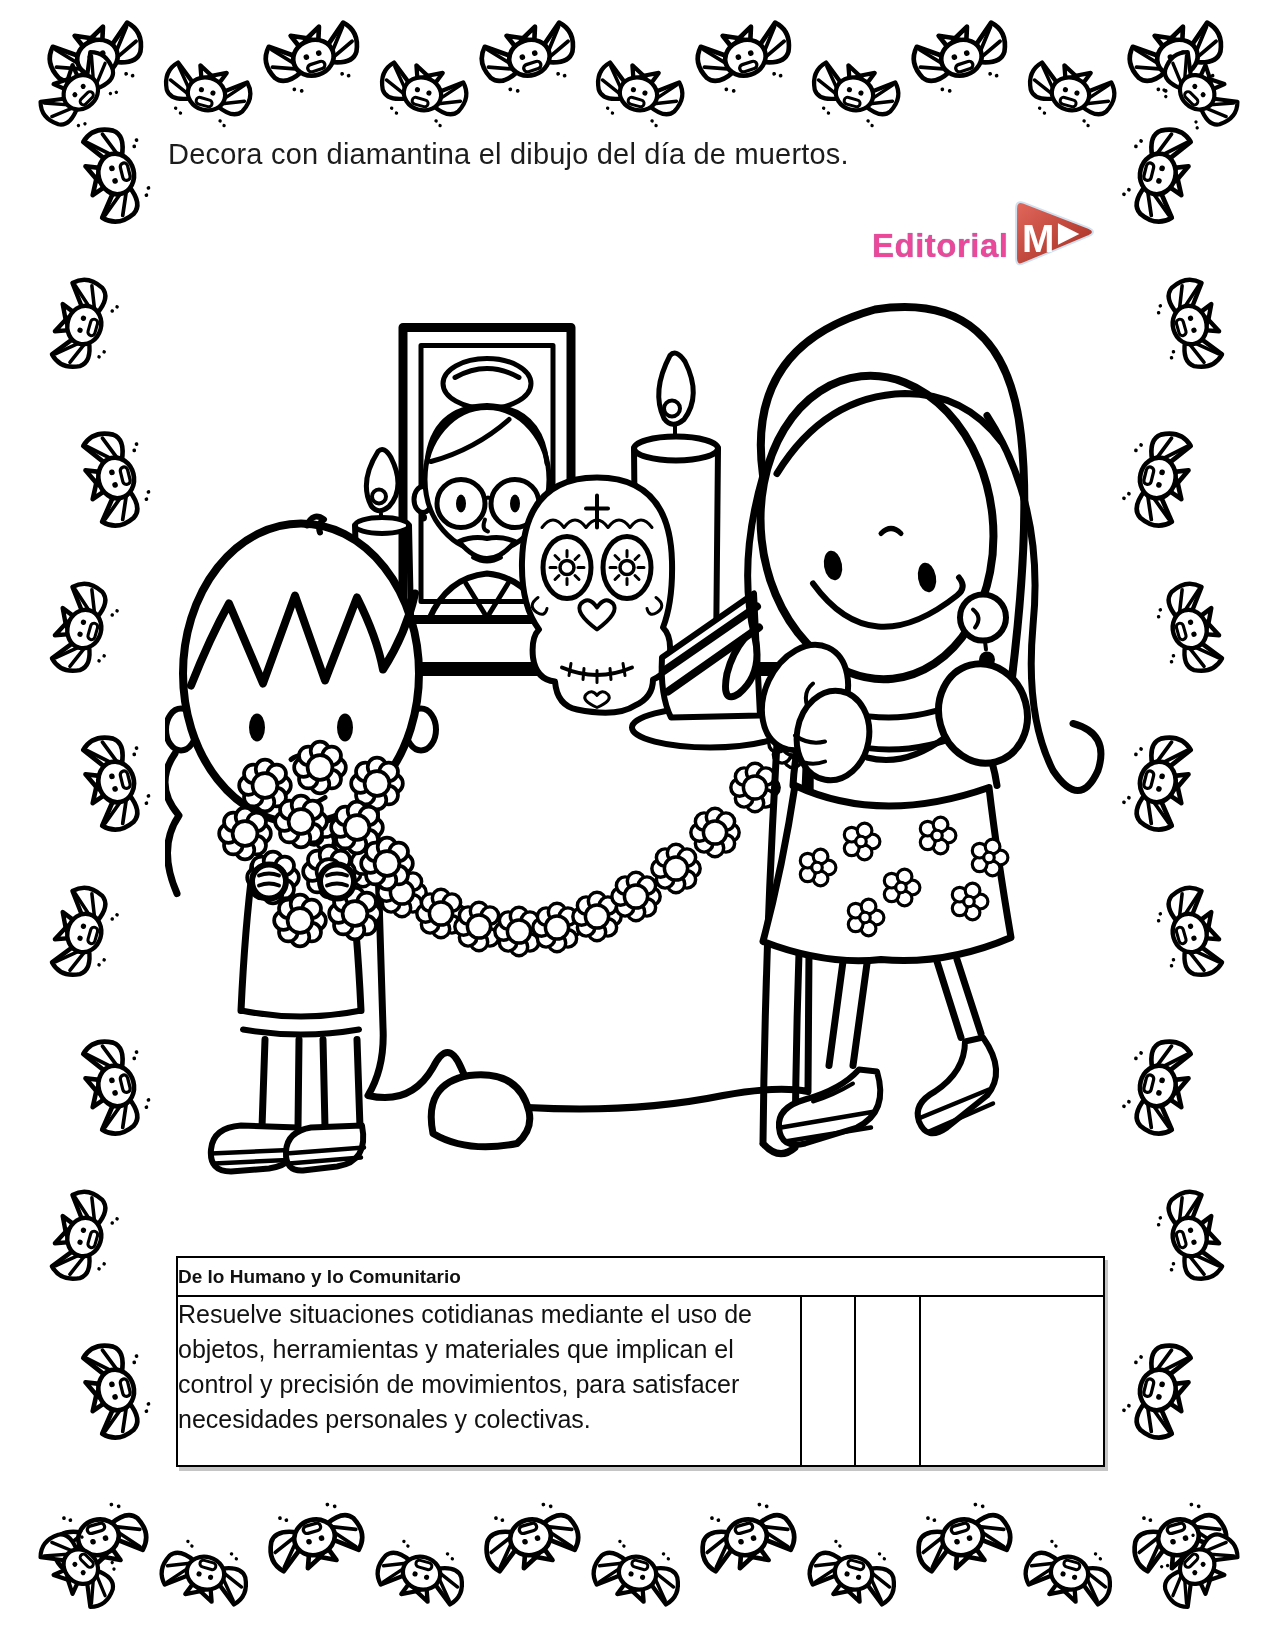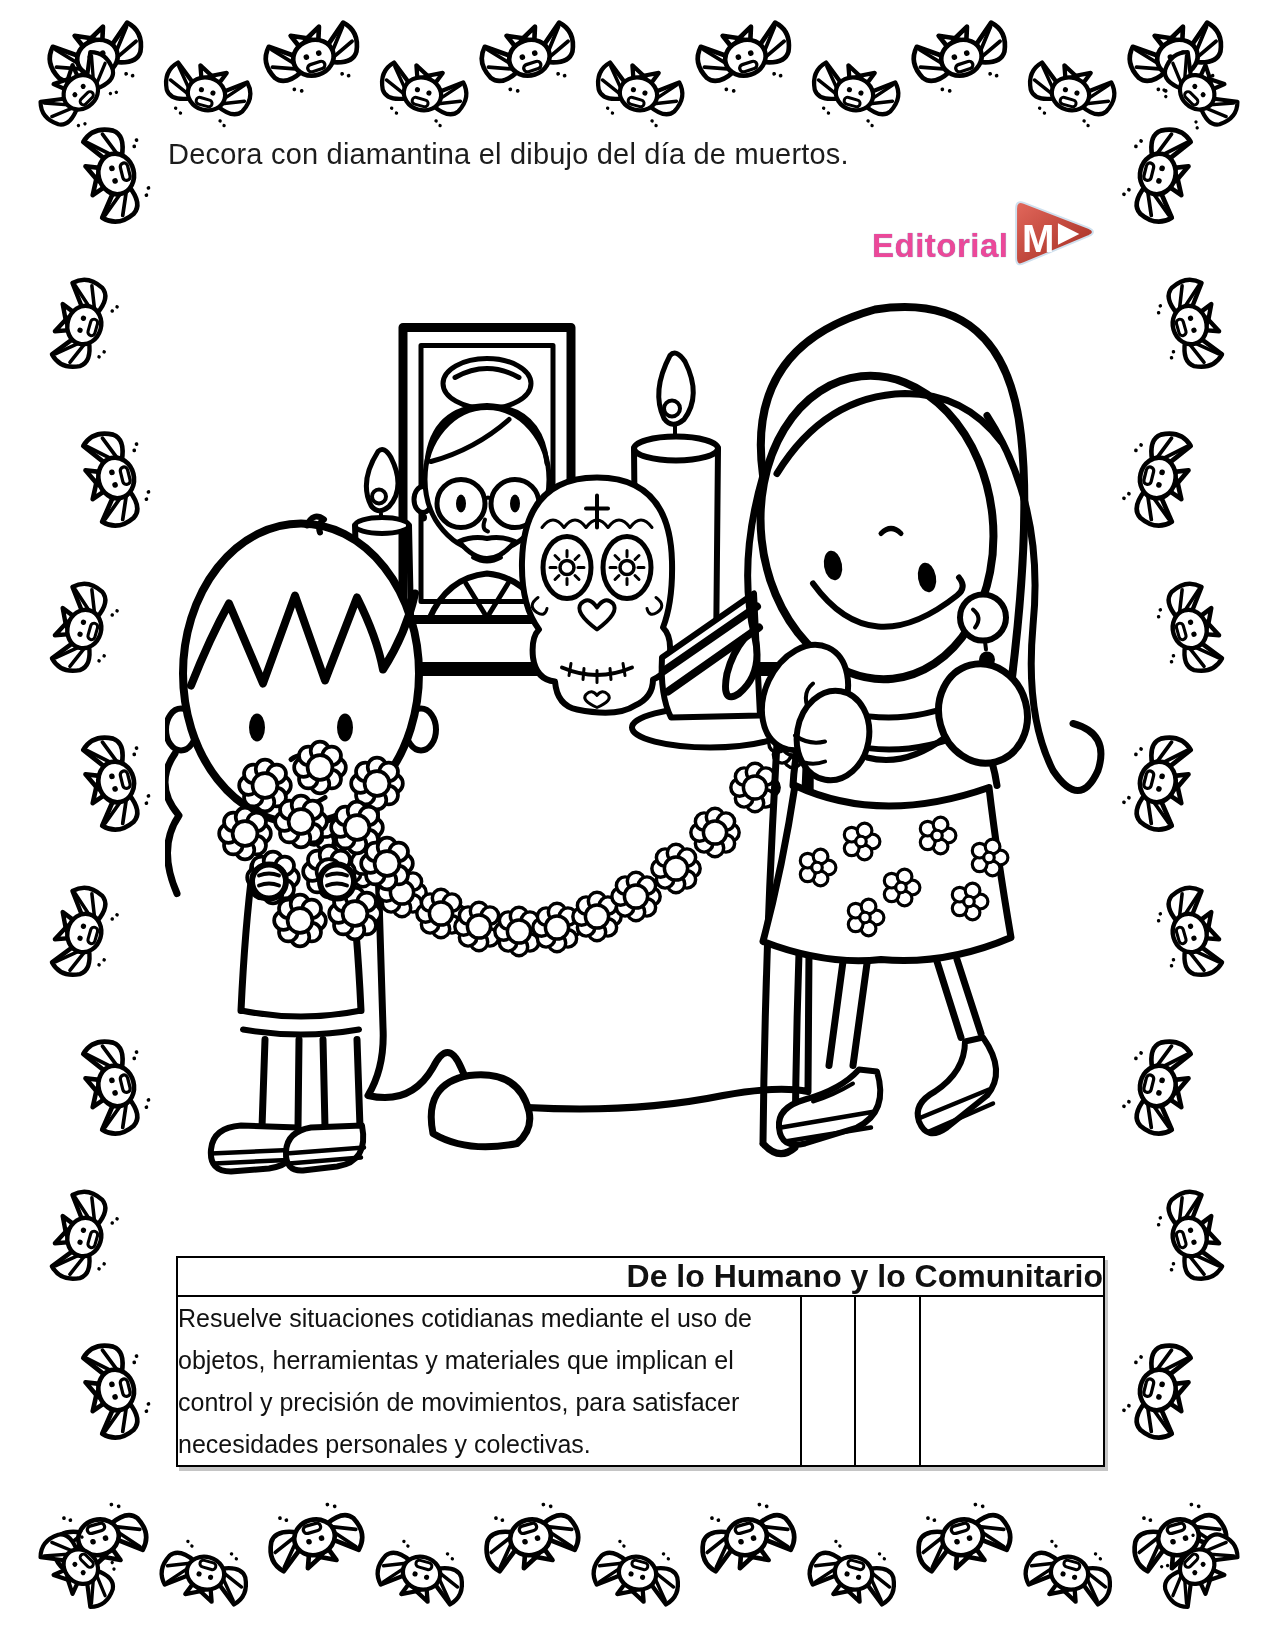--- a/index.html
+++ b/index.html
@@ -24,27 +24,27 @@
   
   .scene{position:absolute;left:165px;top:263px;width:940px;height:975px;z-index:2;}
   
   table.assess{
     position:absolute;left:176px;top:1256px;width:927px;z-index:3;
     border-collapse:collapse;table-layout:fixed;background:#fff;
     box-shadow:3px 4px 0 rgba(150,150,150,.55);
   }
   table.assess td,table.assess th{border:2.5px solid #000;padding:0;}
   .t-title{
-    text-align:right;font-weight:bold;font-size:32px;height:37px;vertical-align:middle;
+    text-align:left;font-weight:bold;font-size:19px;height:37px;vertical-align:middle;
   }
   .t-head{
     text-align:center;font-weight:bold;font-size:27px;height:40px;vertical-align:middle;
   }
   .t-body{
-    font-size:25px;line-height:42px;vertical-align:top;text-align:left;
+    font-size:25px;line-height:35px;vertical-align:top;text-align:left;
     padding:2px 10px 4px 8px;height:168px;font-weight:400;
   }
   .t-empty{background:#fff;}
   .hiddendefs{position:absolute;width:0;height:0;overflow:hidden;}
 </style>
 </head>
 <body>
 
 <svg class="hiddendefs" xmlns="http://www.w3.org/2000/svg" aria-hidden="true">
   <defs>

